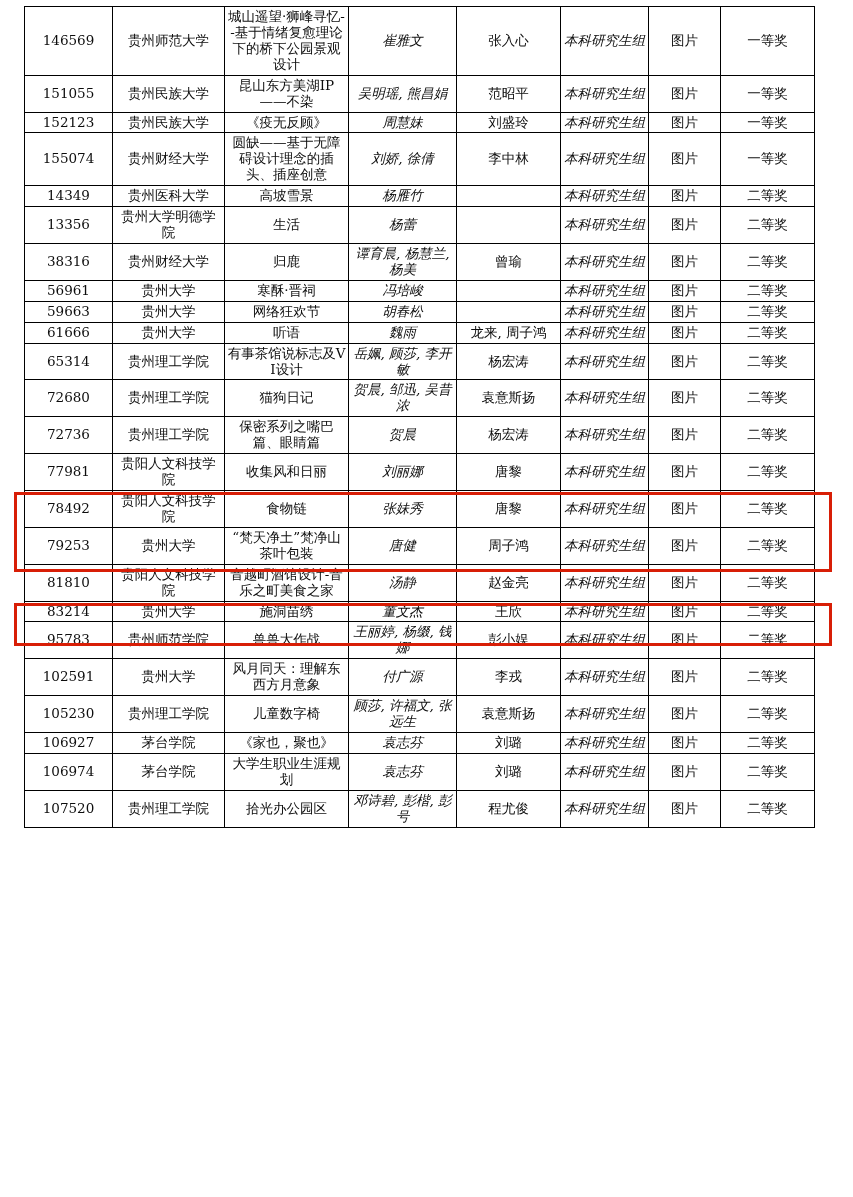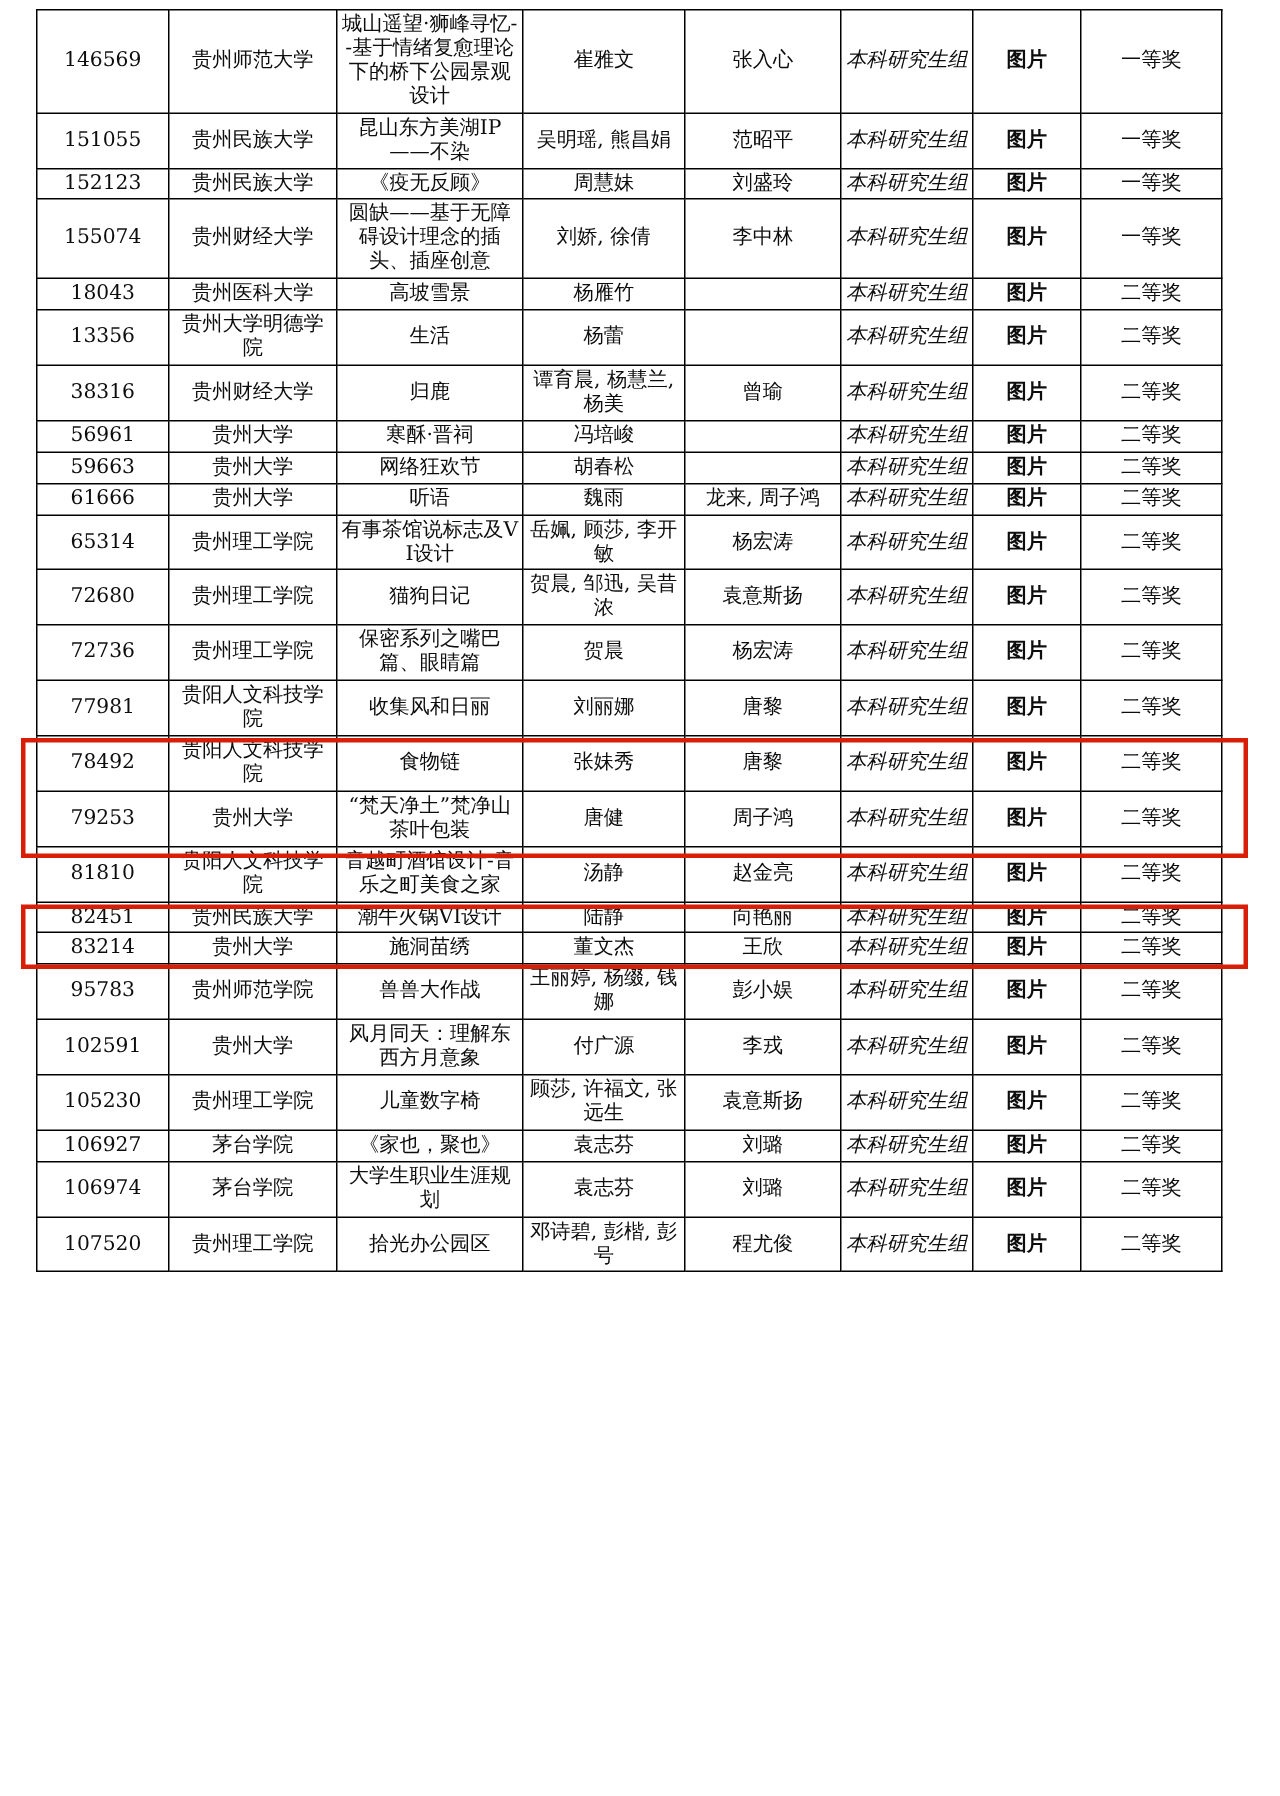--- a/index.html
+++ b/index.html
@@ -44,24 +44,24 @@
   col.c-work  { width: 124px; }
   col.c-author{ width: 108px; }
   col.c-tutor { width: 104px; }
   col.c-group { width: 88px; }
   col.c-type  { width: 72px; }
   col.c-award { width: 94px; }
 
   td.id-cell   { font-size: 14px; }
   td.univ-cell { font-size: 13.5px; }
   td.work-cell { font-size: 13.5px; margin-top: 28px; }
-  td.author-cell { font-size: 13.5px; }
+  td.author-cell { font-size: 13.5px; font-style: italic; }
   td.tutor-cell  { font-size: 13.5px; }
   td.group-cell  { font-size: 12.5px; line-height: 1.1; font-style: italic; }
-  td.type-cell   { font-size: 13.5px; font-weight: bold; }
+  td.type-cell   { font-size: 13.5px; }
   td.award-cell  { font-size: 13.5px; }
 
   
   .highlight-box {
     position: absolute;
     border: 3px solid #d81e06;
     box-sizing: border-box;
     pointer-events: none;
   }
   #hl1 { left: 14px; top: 672px; width: 818px; height: 86px; }
@@ -118,21 +118,21 @@
           <td class="id-cell">155074</td>
           <td class="univ-cell">贵州财经大学</td>
           <td class="work-cell">圆缺——基于无障碍设计理念的插头、插座创意</td>
           <td class="author-cell">刘娇, 徐倩</td>
           <td class="tutor-cell">李中林</td>
           <td class="group-cell">本科研究生组</td>
           <td class="type-cell">图片</td>
           <td class="award-cell">一等奖</td>
         </tr>
         <tr>
-          <td class="id-cell">18043</td>
+          <td class="id-cell">14349</td>
           <td class="univ-cell">贵州医科大学</td>
           <td class="work-cell">高坡雪景</td>
           <td class="author-cell">杨雁竹</td>
           <td class="tutor-cell"></td>
           <td class="group-cell">本科研究生组</td>
           <td class="type-cell">图片</td>
           <td class="award-cell">二等奖</td>
         </tr>
         <tr>
           <td class="id-cell">13356</td>
@@ -248,30 +248,20 @@
           <td class="id-cell">81810</td>
           <td class="univ-cell">贵阳人文科技学院</td>
           <td class="work-cell">音越町酒馆设计-音乐之町美食之家</td>
           <td class="author-cell">汤静</td>
           <td class="tutor-cell">赵金亮</td>
           <td class="group-cell">本科研究生组</td>
           <td class="type-cell">图片</td>
           <td class="award-cell">二等奖</td>
         </tr>
         <tr>
-          <td class="id-cell">82451</td>
-          <td class="univ-cell">贵州民族大学</td>
-          <td class="work-cell">潮牛火锅VI设计</td>
-          <td class="author-cell">陆静</td>
-          <td class="tutor-cell">向艳丽</td>
-          <td class="group-cell">本科研究生组</td>
-          <td class="type-cell">图片</td>
-          <td class="award-cell">二等奖</td>
-        </tr>
-        <tr>
           <td class="id-cell">83214</td>
           <td class="univ-cell">贵州大学</td>
           <td class="work-cell">施洞苗绣</td>
           <td class="author-cell">董文杰</td>
           <td class="tutor-cell">王欣</td>
           <td class="group-cell">本科研究生组</td>
           <td class="type-cell">图片</td>
           <td class="award-cell">二等奖</td>
         </tr>
         <tr>

